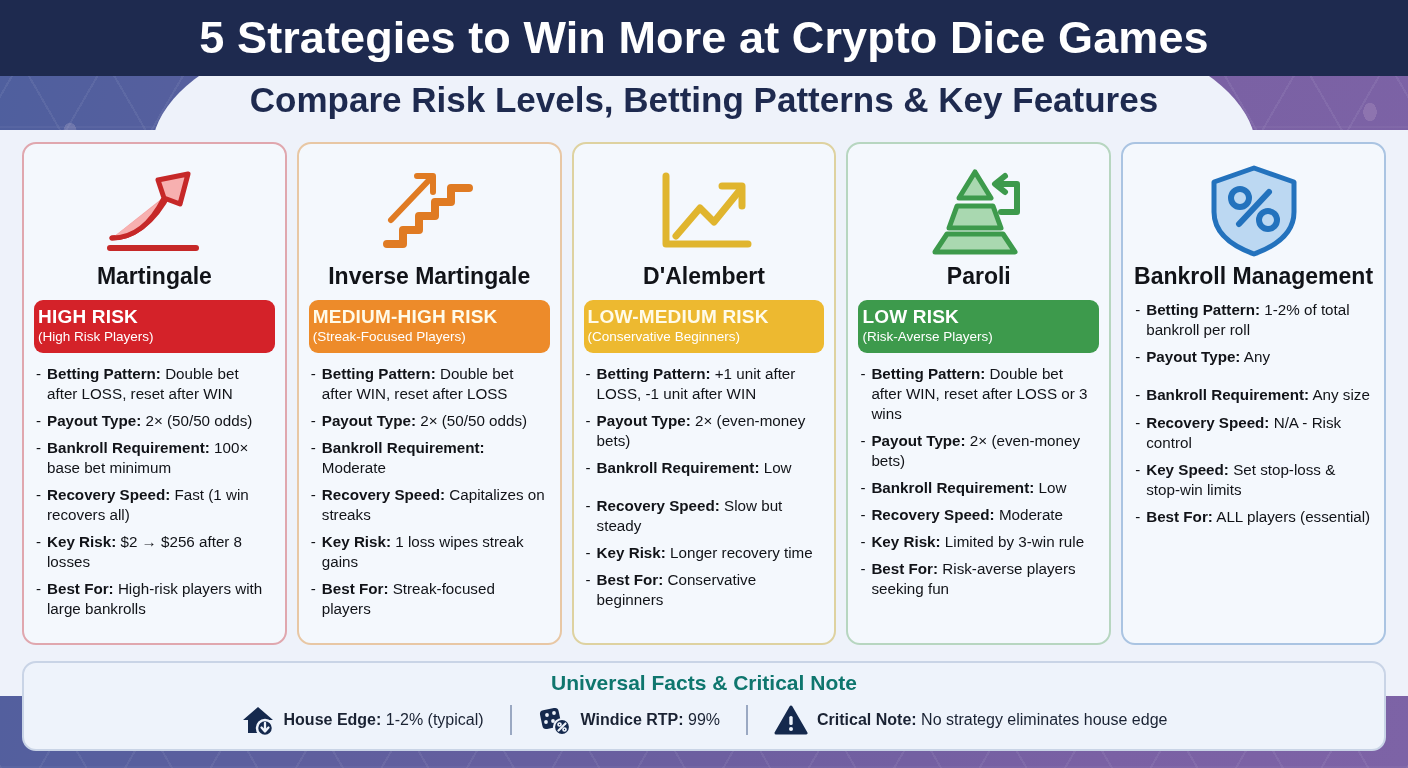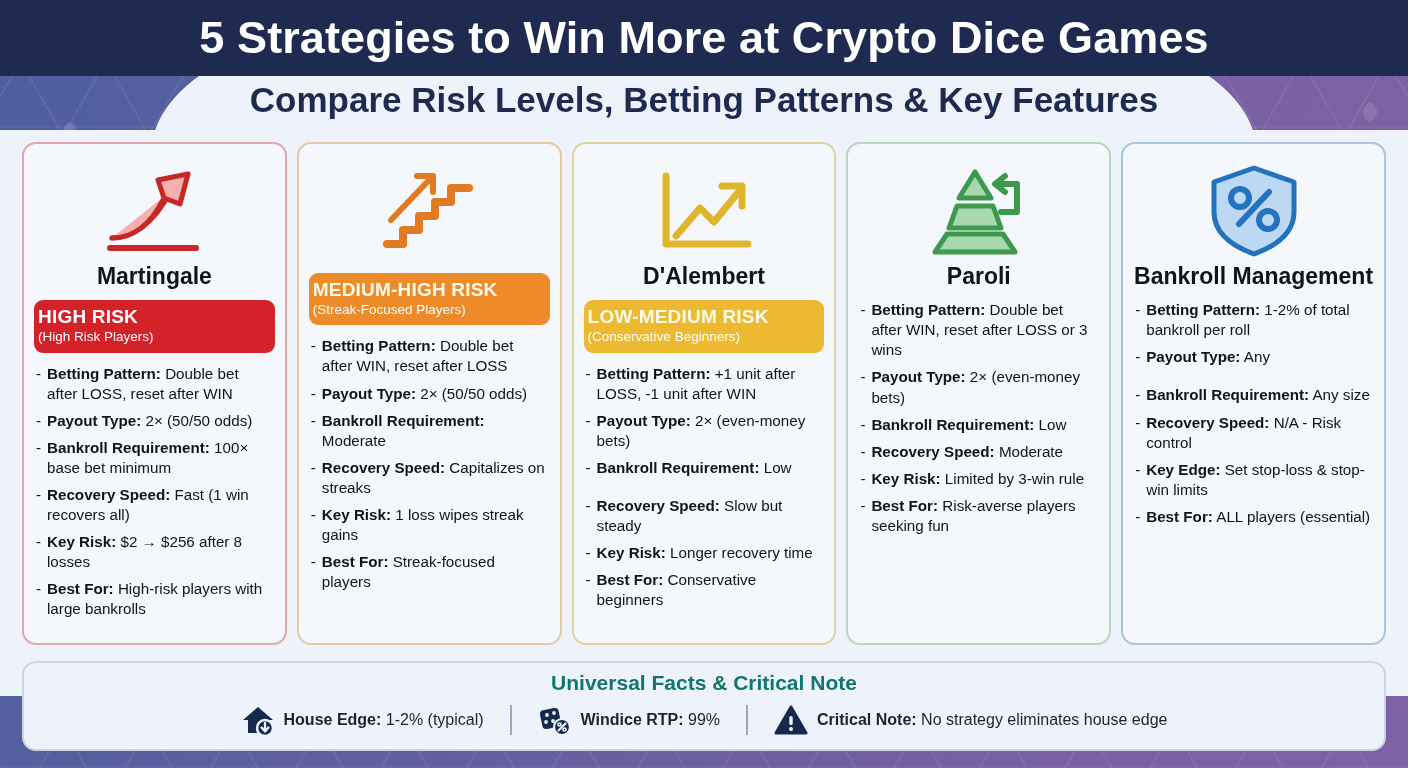--- a/index.html
+++ b/index.html
@@ -248,20 +248,21 @@
     </div>
 
     <div class="card c-orange">
       <div class="icon-wrap">
         <svg width="104" height="92" viewBox="0 0 104 92">
           <path d="M10 80 H26 V66 H42 V52 H58 V38 H74 V24 H92" fill="none" stroke="#e07b23" stroke-width="8" stroke-linecap="round" stroke-linejoin="round"></path>
           <line x1="14" y1="56" x2="54" y2="14" stroke="#e07b23" stroke-width="6" stroke-linecap="round"></line>
           <path d="M40 12 L56 12 L56 28" fill="none" stroke="#e07b23" stroke-width="6" stroke-linecap="round" stroke-linejoin="round"></path>
         </svg>
       </div>
+      <div class="card-title">Inverse Martingale</div>
       <div class="badge orange">
         <span class="b-main">MEDIUM-HIGH RISK</span>
         <span class="b-sub">(Streak-Focused Players)</span>
       </div>
       <div class="bullets">
         <div class="bullet">
             <span class="dash">-</span>
             <span class="btext"><b>Betting Pattern:</b> <span>Double bet after WIN, reset after LOSS</span></span>
           </div>
         <div class="bullet">
@@ -332,20 +333,24 @@
       <div class="icon-wrap">
         <svg width="104" height="92" viewBox="0 0 104 92">
           <polygon points="48,8 64,34 32,34" fill="#a9d8b0" stroke="#3d9a4c" stroke-width="5" stroke-linejoin="round"></polygon>
           <polygon points="30,42 66,42 74,64 22,64" fill="#a9d8b0" stroke="#3d9a4c" stroke-width="5" stroke-linejoin="round"></polygon>
           <polygon points="20,70 76,70 88,88 8,88" fill="#a9d8b0" stroke="#3d9a4c" stroke-width="5" stroke-linejoin="round"></polygon>
           <path d="M70 20 H90 V48 H74" fill="none" stroke="#3d9a4c" stroke-width="6" stroke-linecap="round" stroke-linejoin="round"></path>
           <path d="M78 12 L68 20 L78 28" fill="none" stroke="#3d9a4c" stroke-width="6" stroke-linecap="round" stroke-linejoin="round"></path>
         </svg>
       </div>
       <div class="card-title">Paroli</div>
+      <div class="badge green">
+        <span class="b-main">LOW RISK</span>
+        <span class="b-sub">(Risk-Averse Players)</span>
+      </div>
       <div class="bullets">
         <div class="bullet">
             <span class="dash">-</span>
             <span class="btext"><b>Betting Pattern:</b> <span>Double bet after WIN, reset after LOSS or 3 wins</span></span>
           </div>
         <div class="bullet">
             <span class="dash">-</span>
             <span class="btext"><b>Payout Type:</b> <span>2× (even-money bets)</span></span>
           </div>
         <div class="bullet">
@@ -389,21 +394,21 @@
         <div class="bullet" style="margin-top:18px">
             <span class="dash">-</span>
             <span class="btext"><b>Bankroll Requirement:</b> <span>Any size</span></span>
           </div>
         <div class="bullet">
             <span class="dash">-</span>
             <span class="btext"><b>Recovery Speed:</b> <span>N/A - Risk control</span></span>
           </div>
         <div class="bullet">
             <span class="dash">-</span>
-            <span class="btext"><b>Key Edge:</b> <span>Set stop-loss &amp; stop-win limits</span></span>
+            <span class="btext"><b>Key Speed:</b> <span>Set stop-loss &amp; stop-win limits</span></span>
           </div>
         <div class="bullet">
             <span class="dash">-</span>
             <span class="btext"><b>Best For:</b> <span>ALL players (essential)</span></span>
           </div>
       </div>
     </div>
   </div>
 
   <div class="footer">

